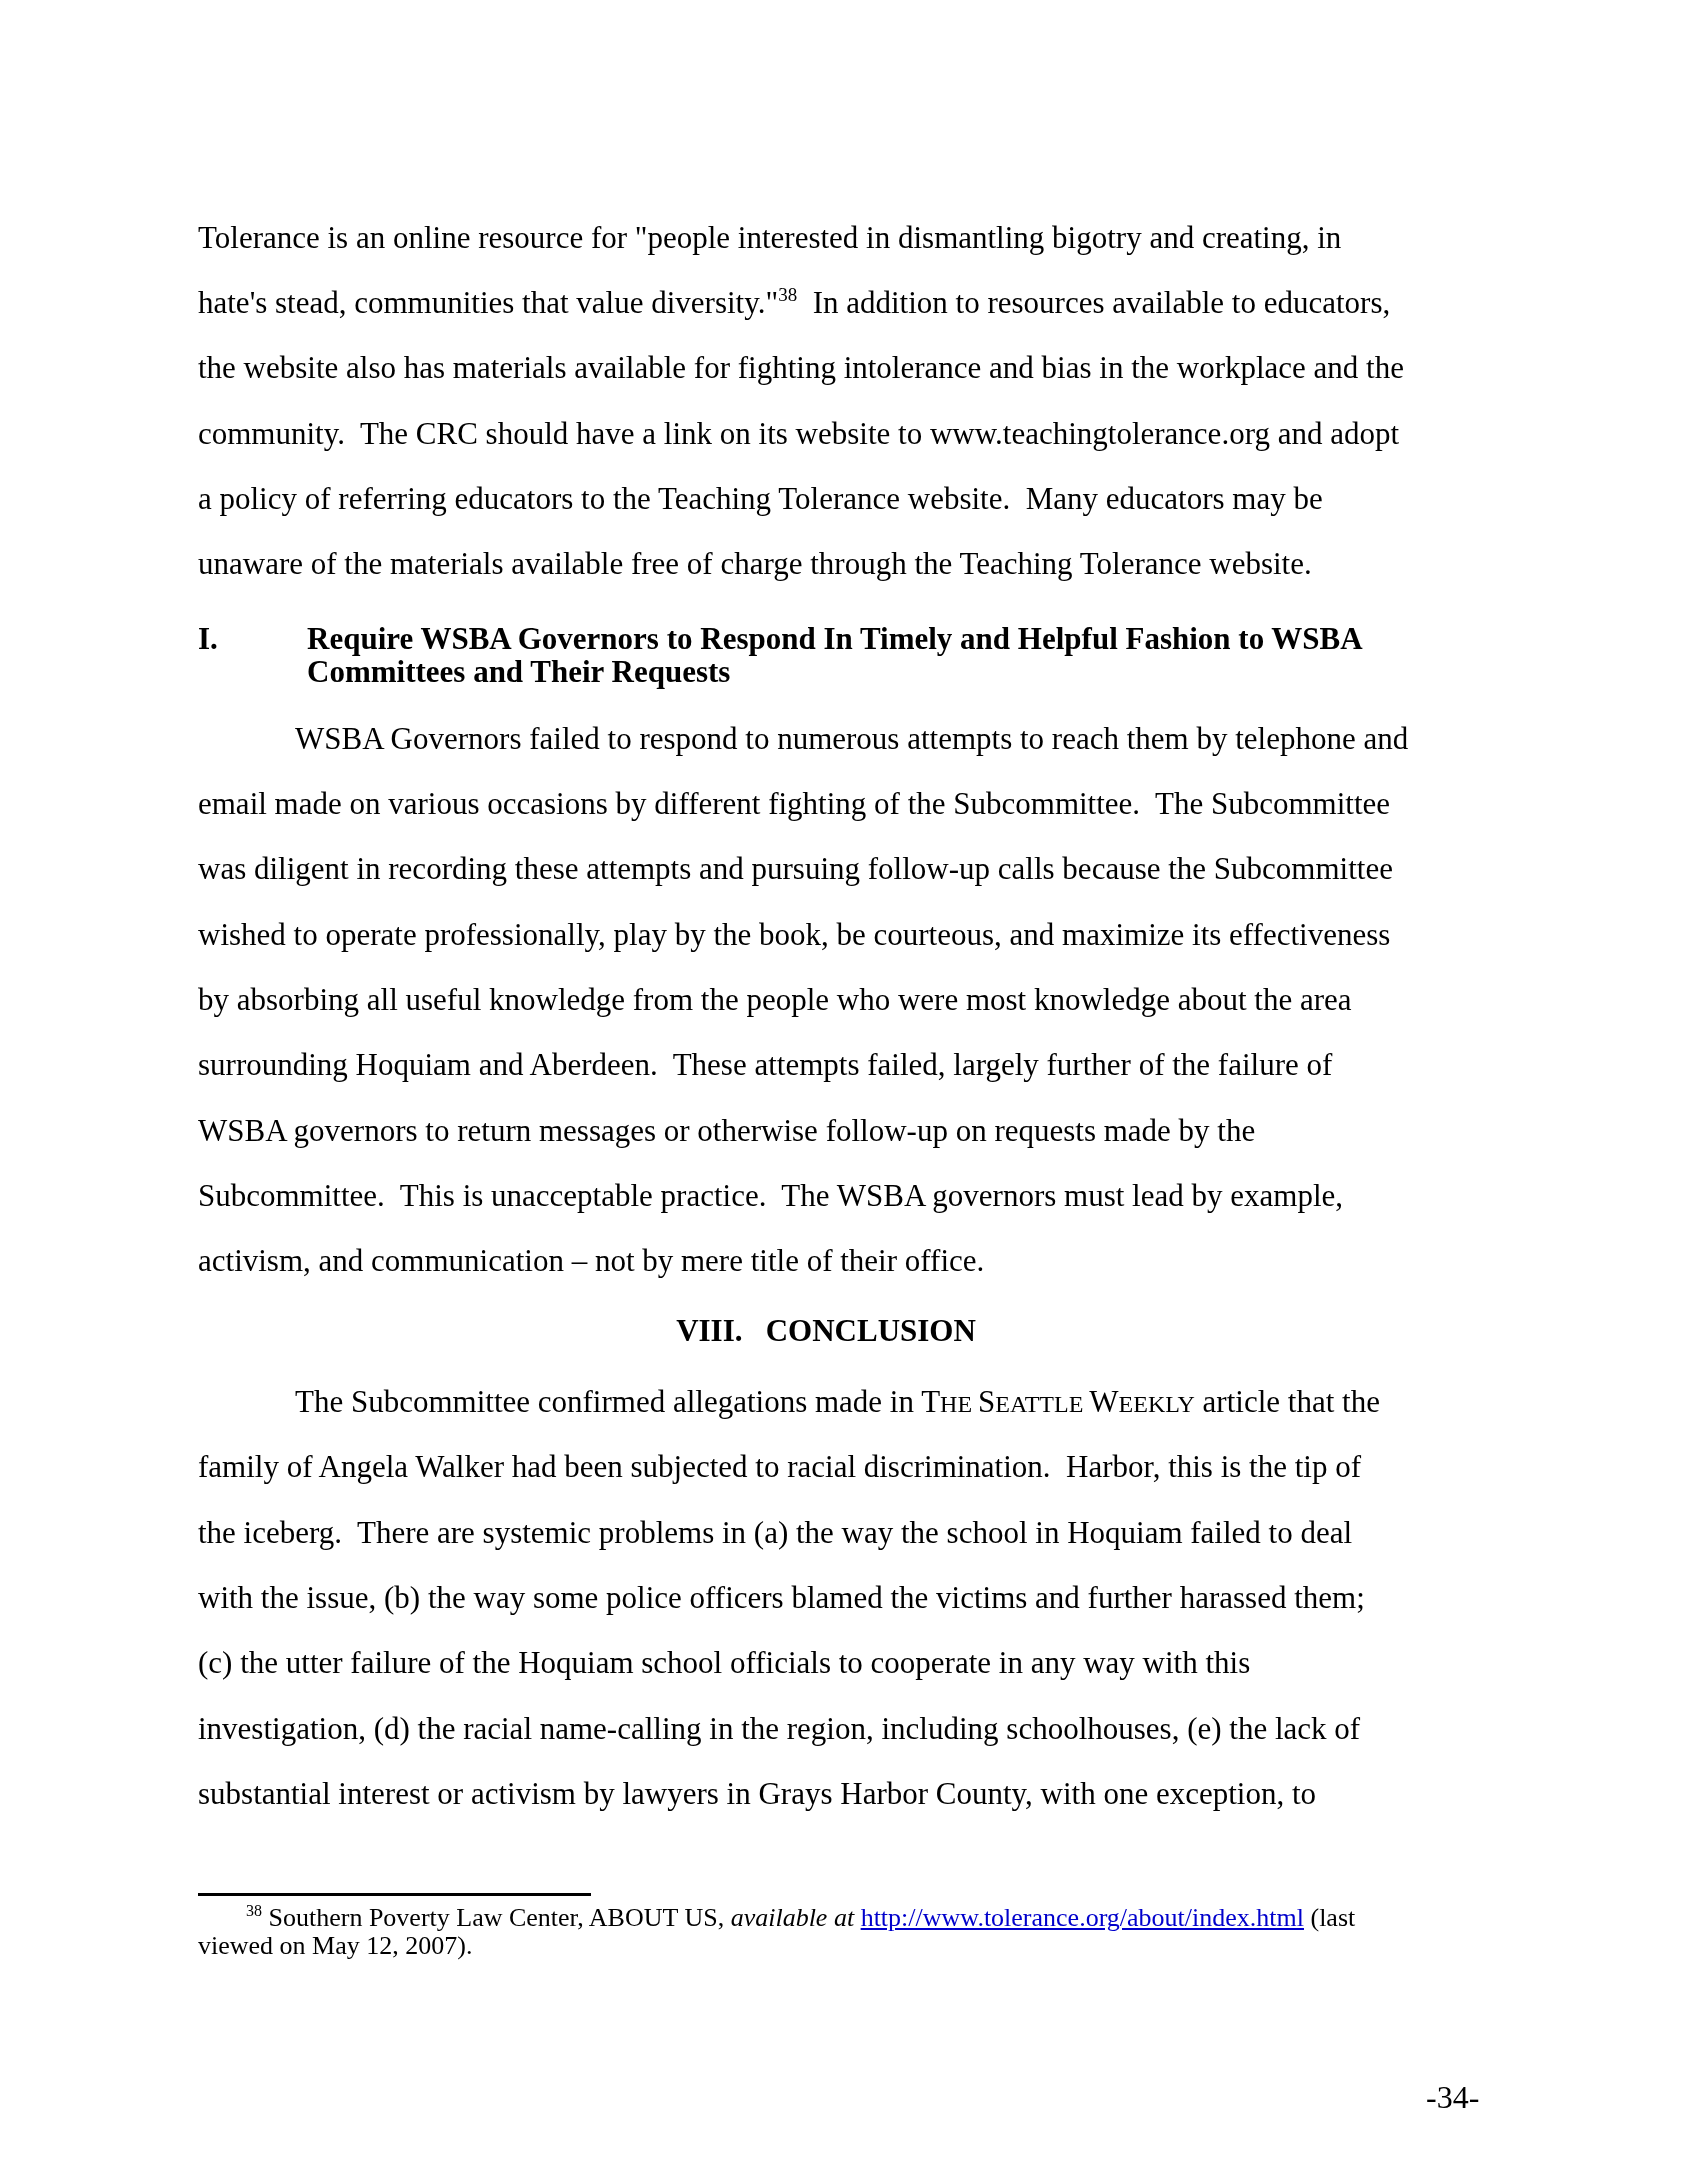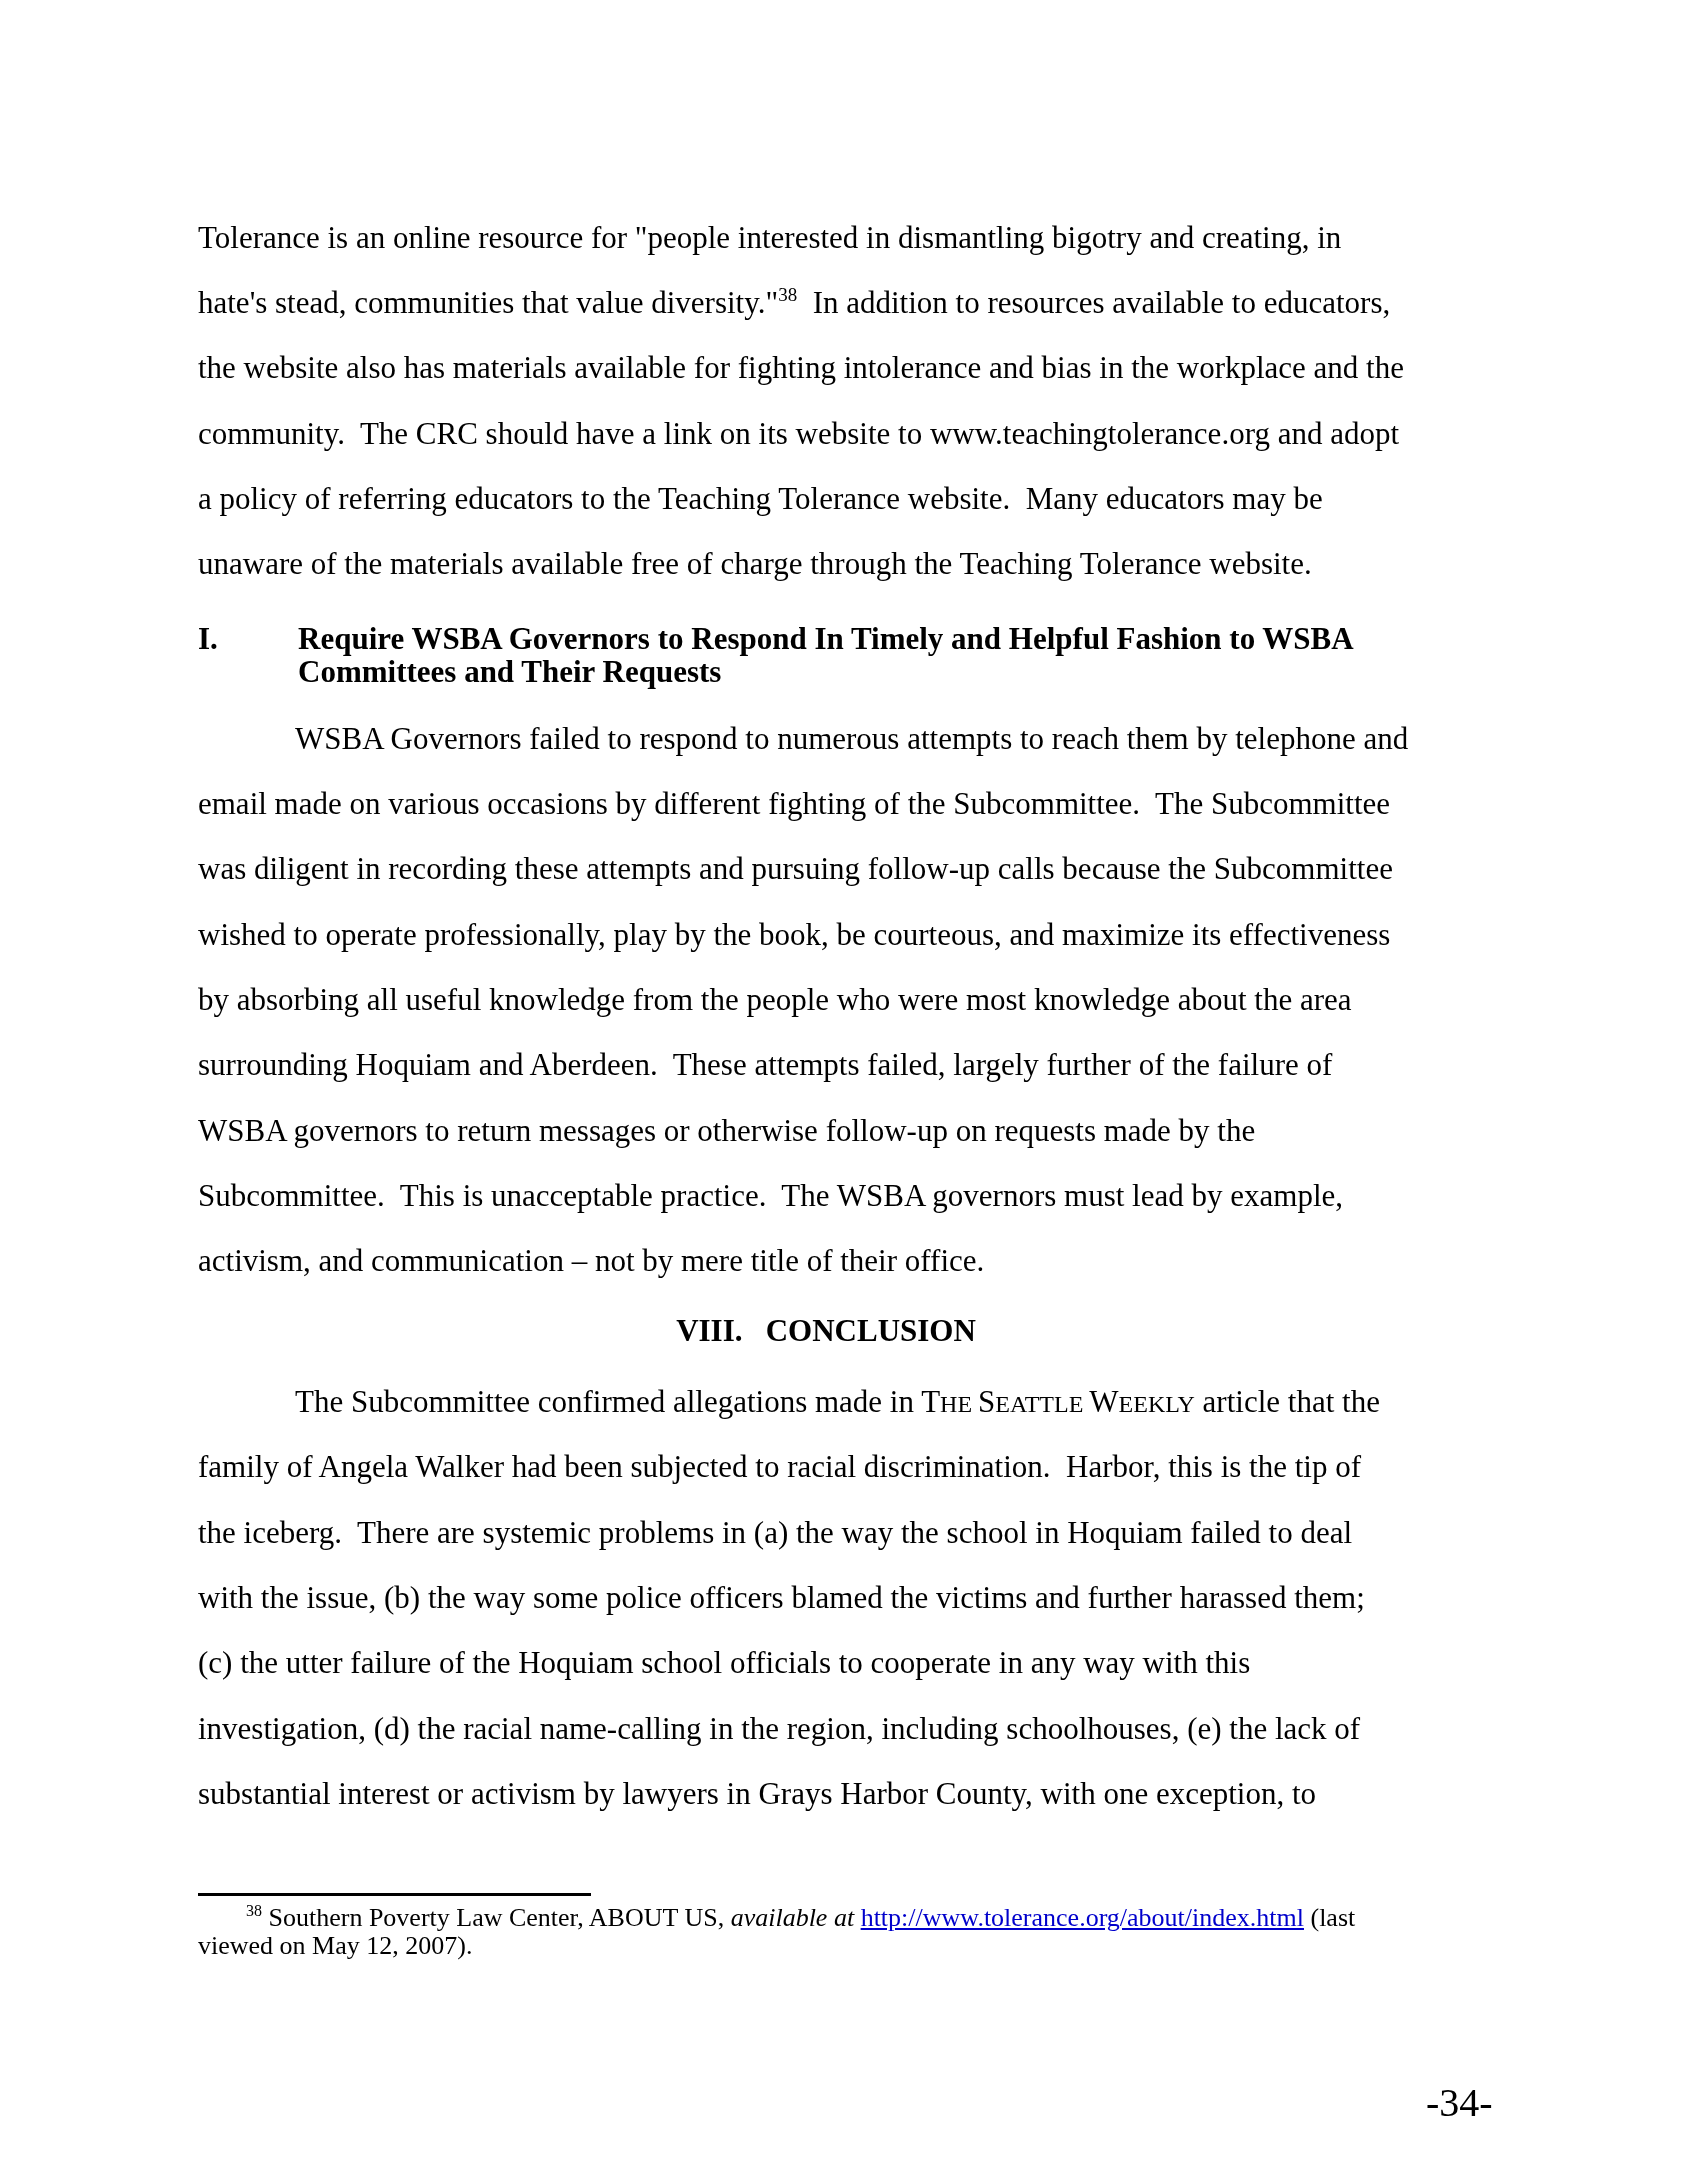--- a/index.html
+++ b/index.html
@@ -5,30 +5,30 @@
   html, body { margin: 0; padding: 0; background: #ffffff; }
   body { width: 1683px; height: 2178px; position: relative; overflow: hidden;
          font-family: "Liberation Serif", "DejaVu Serif", serif; color: #000; }
   .line { position: absolute; left: 198px; white-space: nowrap; font-size: 31px; line-height: 36px; text-align: right; }
   .indent { left: 295px; }
   .sup { font-size: 19px; vertical-align: 12px; line-height: 0; }
   .sc-big { font-size: 31px; }
   .sc-small { font-size: 24px; }
   .heading { position: absolute; font-weight: bold; font-size: 31px; line-height: 34px; white-space: nowrap; }
   .h-num { left: 198px; }
-  .h-text { left: 298px; text-align: right; }
+  .h-text { left: 307px; text-align: right; }
   .center-heading { position: absolute; left: 0; width: 1652px; text-align: center; font-weight: bold; font-size: 31px; top: 1313px; }
   .fn-rule { position: absolute; left: 198px; top: 1893px; width: 393px; height: 3px; background: #000; }
   .fn { position: absolute; left: 198px; font-size: 26px; line-height: 28px; white-space: nowrap; }
   .fn-indent { left: 246px; }
   .fn-sup { font-size: 16px; vertical-align: 10px; line-height: 0; }
   .fn a { color: #0000cc; text-decoration: underline; }
   .fn-sc-big { font-size: 26px; }
   .fn-sc-small { font-size: 26px; }
-  .pagenum { position: absolute; left: 1426px; top: 2079px; font-size: 40px; }
+  .pagenum { position: absolute; left: 1426px; top: 2079px; font-size: 32px; }
 </style>
 </head>
 <body>
 
 <div class="line" style="top:220px">Tolerance is an online resource for "people interested in dismantling bigotry and creating, in</div>
 <div class="line" style="top:285px"><span>hate's stead, communities that value diversity."</span><span class="sup">38</span><span style="white-space:pre">  In addition to resources available to educators,</span></div>
 <div class="line" style="top:350px">the website also has materials available for fighting intolerance and bias in the workplace and the</div>
 <div class="line" style="top:416px;white-space:pre">community.  The CRC should have a link on its website to www.teachingtolerance.org and adopt</div>
 <div class="line" style="top:481px;white-space:pre">a policy of referring educators to the Teaching Tolerance website.  Many educators may be</div>
 <div class="line" style="top:546px">unaware of the materials available free of charge through the Teaching Tolerance website.</div>

